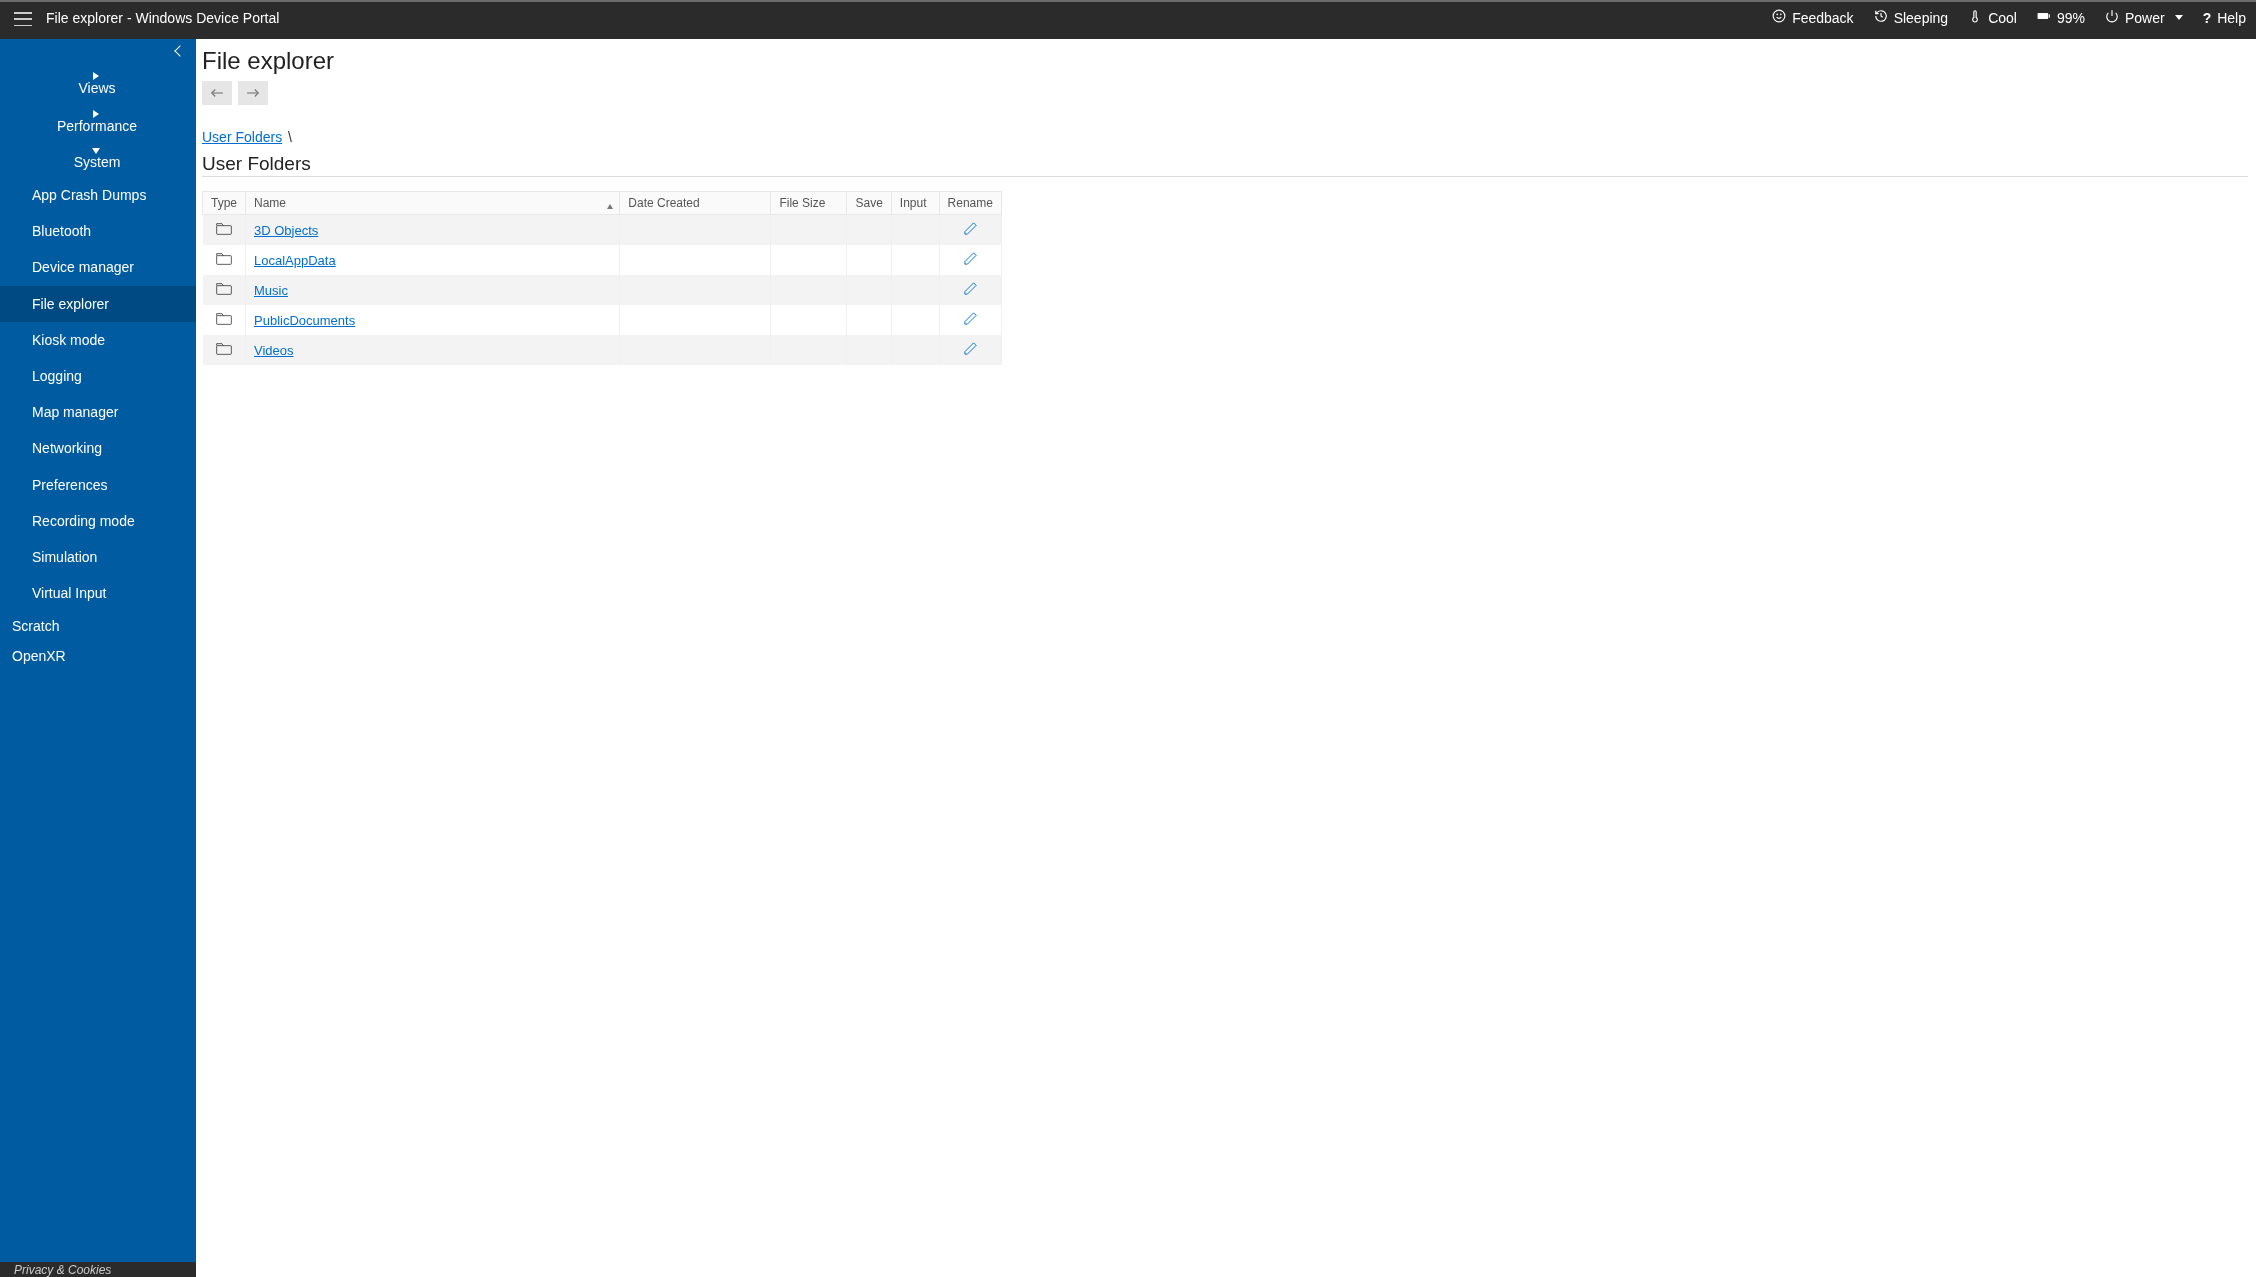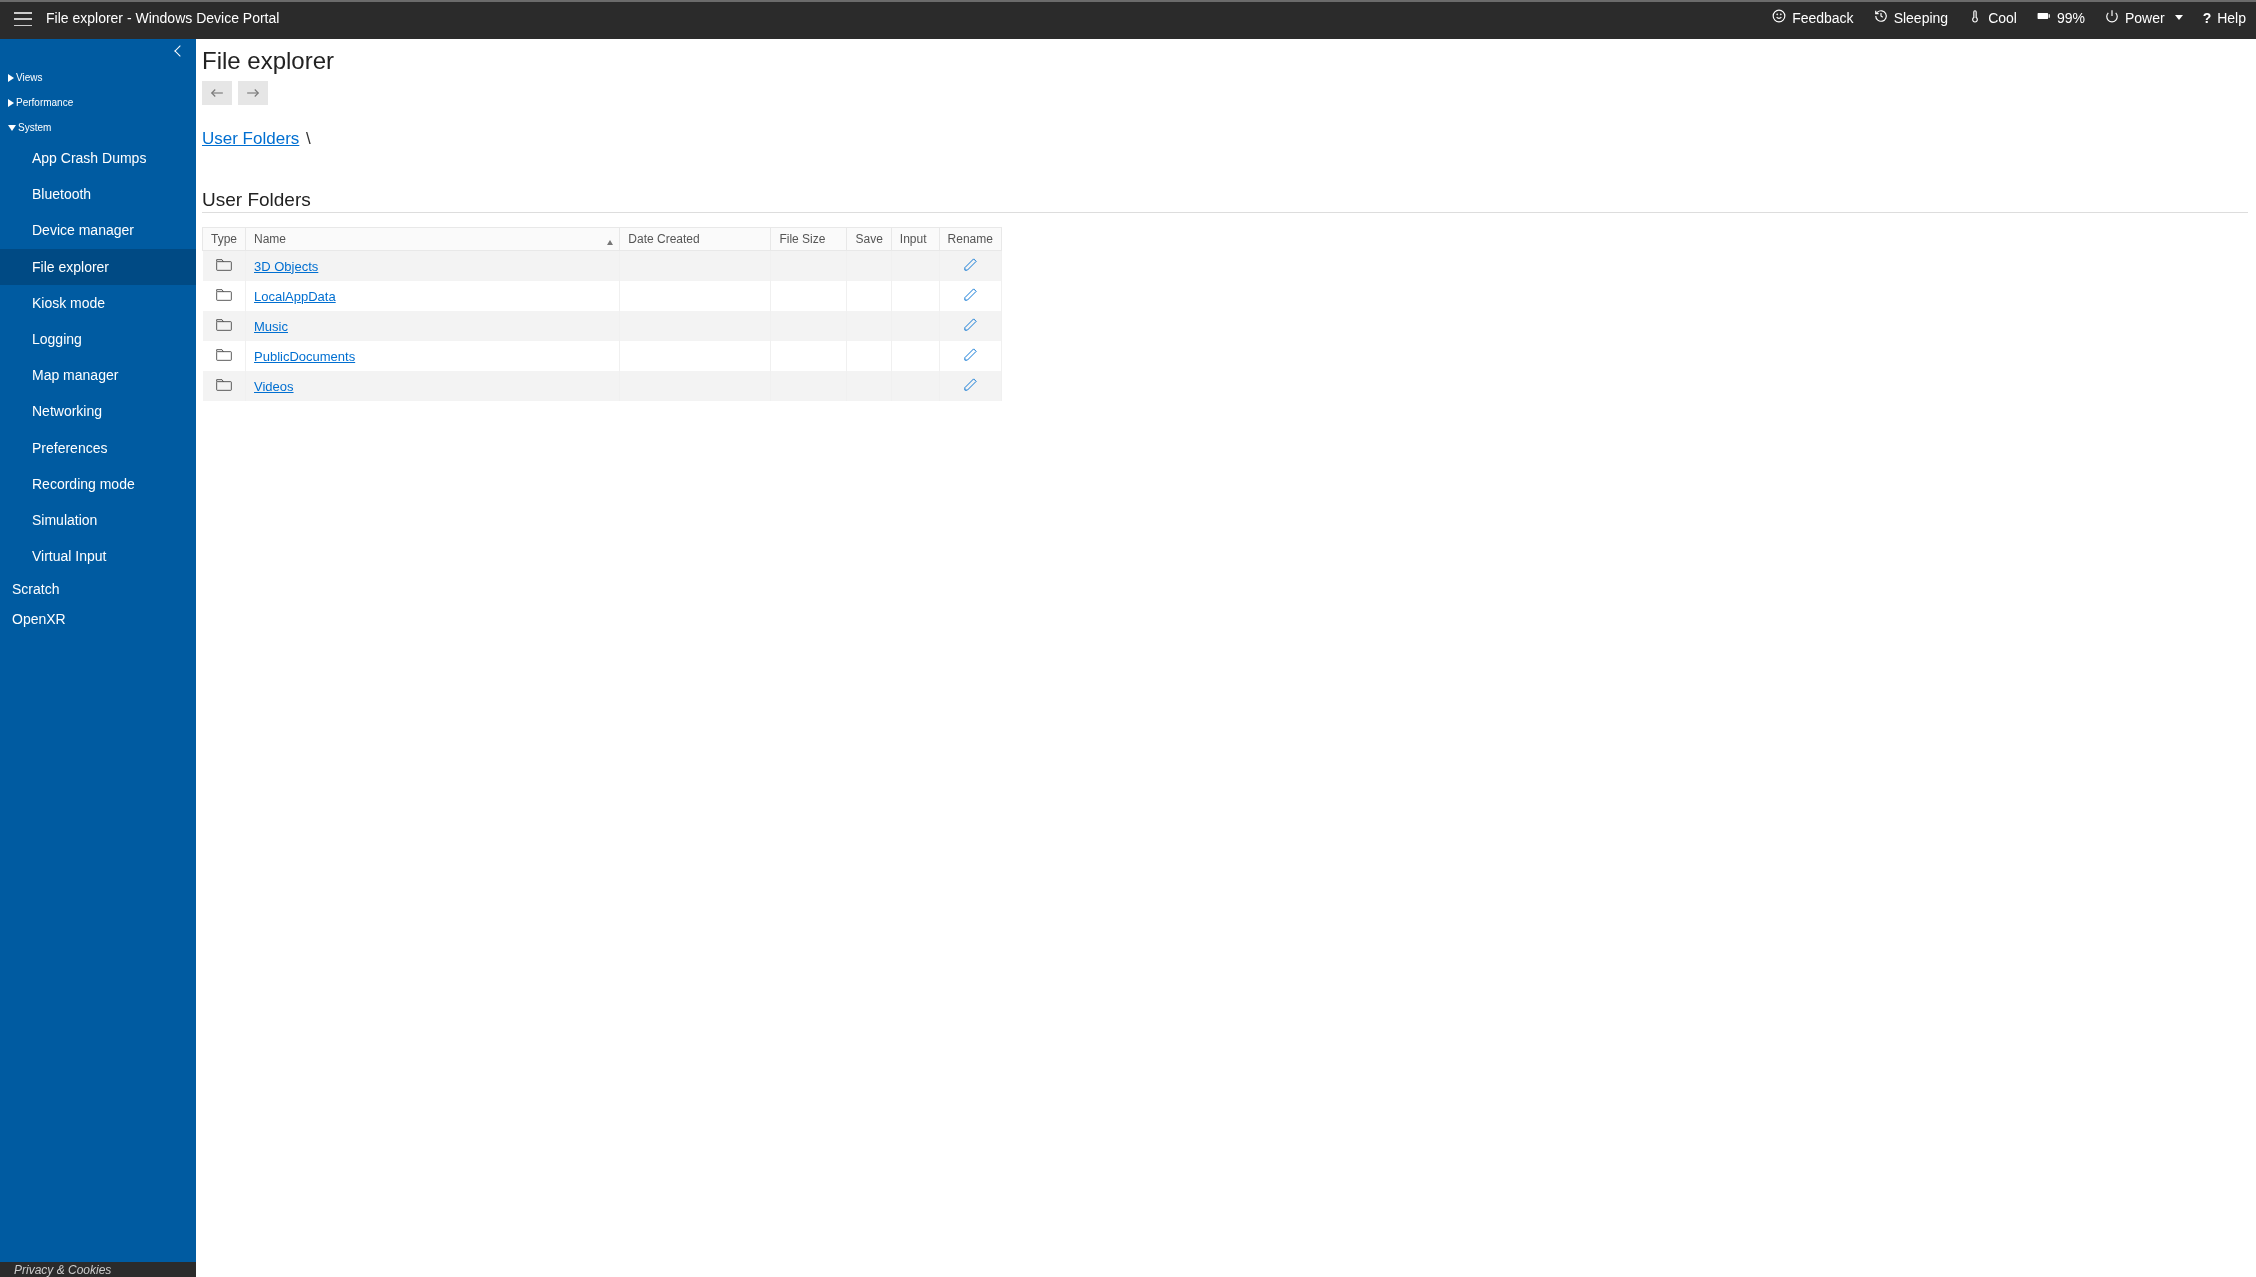--- a/index.html
+++ b/index.html
@@ -46,21 +46,21 @@
       width: 12px; height: 12px;
       color: #fff; cursor: pointer;
     }
     .sidebar-collapse::before {
       content: ""; display: block;
       width: 7px; height: 7px;
       border-left: 1.5px solid #fff; border-bottom: 1.5px solid #fff;
       transform: rotate(45deg);
     }
     .nav { list-style: none; padding-top: 26px; flex: 1; }
-    .nav-group { padding: 7px 10px 7px 8px; cursor: pointer; display: flex; align-items: center; font-size: 10px; }
+    .nav-group { padding: 7px 10px 7px 8px; cursor: pointer; display: flex; align-items: center; font-size: 14px; flex-direction: column; }
     .nav-group .tri {
       width: 0; height: 0; margin-right: 2px;
       border-left: 6px solid #fff; border-top: 4px solid transparent; border-bottom: 4px solid transparent;
     }
     .nav-group.open .tri {
       border-left: 4px solid transparent; border-right: 4px solid transparent; border-top: 6px solid #fff; border-bottom: 0;
     }
     .nav-sub { list-style: none; }
     .nav-sub li { padding: 8px 10px 8px 32px; cursor: pointer; font-size: 14px; line-height: 1.3; }
     .nav-sub li.active { background: #004a84; }
@@ -80,21 +80,21 @@
     .nav-btn {
       width: 30px; height: 24px;
       background: #e6e6e6;
       border: none; cursor: pointer;
       display: flex; align-items: center; justify-content: center;
       color: #7a7a7a;
     }
     .nav-btn svg { width: 14px; height: 10px; }
     
     .section-h { font-size: 19px; font-weight: 400; color: #222; border-bottom: 1px solid #ddd; padding-bottom: 1px; margin-bottom: 14px; }
-    .crumbs { margin-bottom: 40px; font-size: 17px; }
+    .crumbs { margin-bottom: 8px; font-size: 14px; }
     .crumbs a { color: #006fd1; text-decoration: underline; }
     .crumbs span { color: #333; margin-left: 2px; }
     
     
     .ft { width: 800px; border-collapse: collapse; font-size: 13px; }
     .ft th {
       background: #fafafa; color: #555; font-weight: 400;
       text-align: left; padding: 4px 8px; font-size: 12px;
       border: 1px solid #e8e8e8; position: relative;
     }

